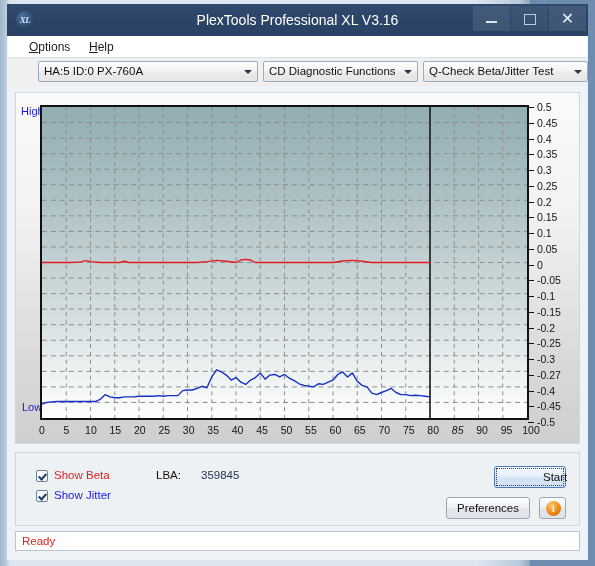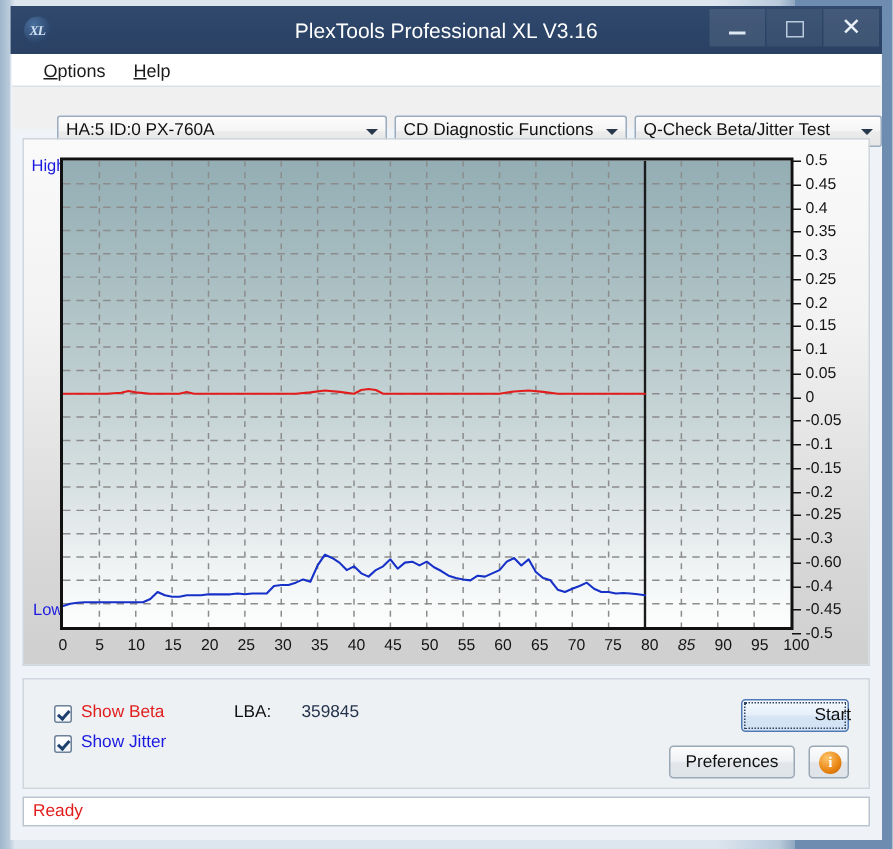--- a/index.html
+++ b/index.html
@@ -119,21 +119,21 @@
   
   .toolbar {
     position: absolute;
     left: 8px; top: 58px;
     width: 579px; height: 28px;
     background: #f0f0f0;
     box-sizing: border-box;
   }
   .combo {
     position: absolute;
-    top: 19px;
+    top: 3px;
     height: 21px;
     background: linear-gradient(to bottom, #fdfdfd 0%, #f4f4f4 48%, #ebebeb 52%, #e6e6e6 100%);
     border: 1px solid #9aacbf;
     border-radius: 2px;
     box-sizing: border-box;
     font-size: 11.5px;
     color: #101010;
     cursor: pointer;
   }
   .combo .combo-label {
@@ -459,21 +459,21 @@
         <div class="y-tick-label" style="top: 191px;">-0.1</div>
         <div class="y-tick-mark" style="top: 191px; left: -4px; right: auto;"></div>
         <div class="y-tick-label" style="top: 206.75px;">-0.15</div>
         <div class="y-tick-mark" style="top: 206.75px; left: -4px; right: auto;"></div>
         <div class="y-tick-label" style="top: 222.5px;">-0.2</div>
         <div class="y-tick-mark" style="top: 222.5px; left: -4px; right: auto;"></div>
         <div class="y-tick-label" style="top: 238.25px;">-0.25</div>
         <div class="y-tick-mark" style="top: 238.25px; left: -4px; right: auto;"></div>
         <div class="y-tick-label" style="top: 254px;">-0.3</div>
         <div class="y-tick-mark" style="top: 254px; left: -4px; right: auto;"></div>
-        <div class="y-tick-label" style="top: 269.75px;">-0.60</div>
+        <div class="y-tick-label" style="top: 269.75px;">-0.27</div>
         <div class="y-tick-mark" style="top: 269.75px; left: -4px; right: auto;"></div>
         <div class="y-tick-label" style="top: 285.5px;">-0.4</div>
         <div class="y-tick-mark" style="top: 285.5px; left: -4px; right: auto;"></div>
         <div class="y-tick-label" style="top: 301.25px;">-0.45</div>
         <div class="y-tick-mark" style="top: 301.25px; left: -4px; right: auto;"></div>
         <div class="y-tick-label" style="top: 317px;">-0.5</div>
         <div class="y-tick-mark" style="top: 317px; left: -4px; right: auto;"></div>
       </div>
     <div class="x-axis" id="x-axis">
         <div class="x-tick-label" style="left: 2px;">0</div>

